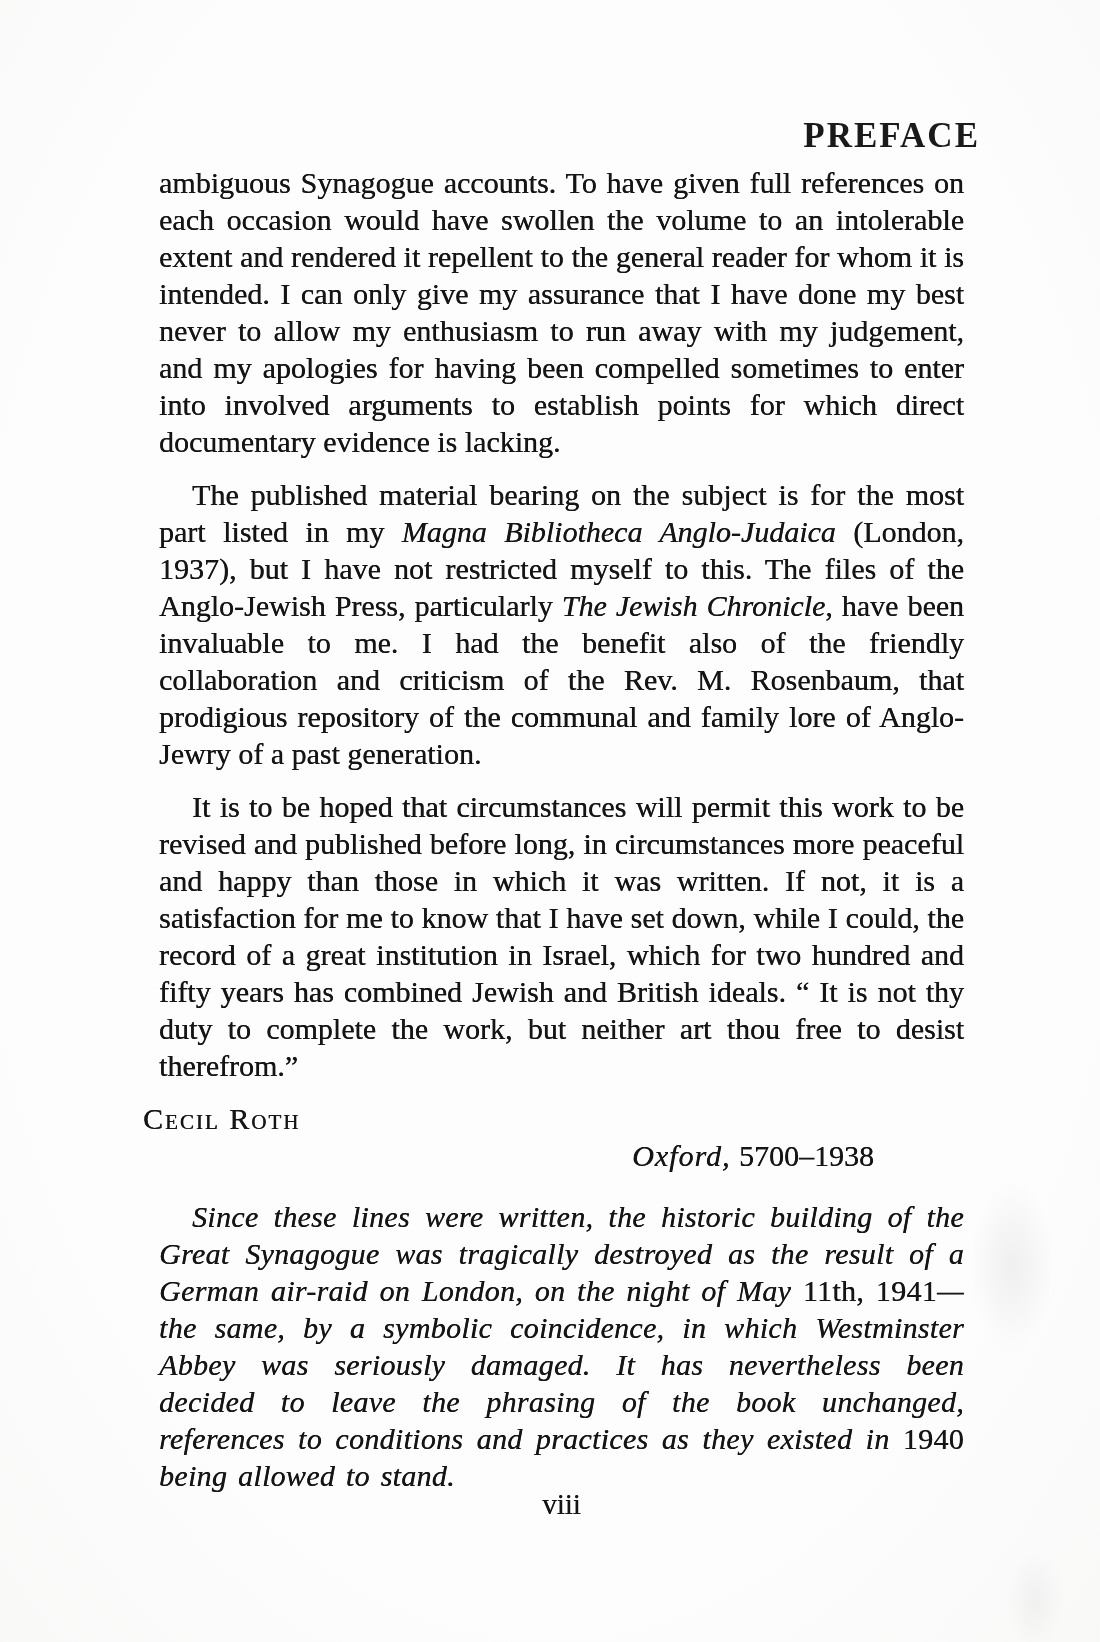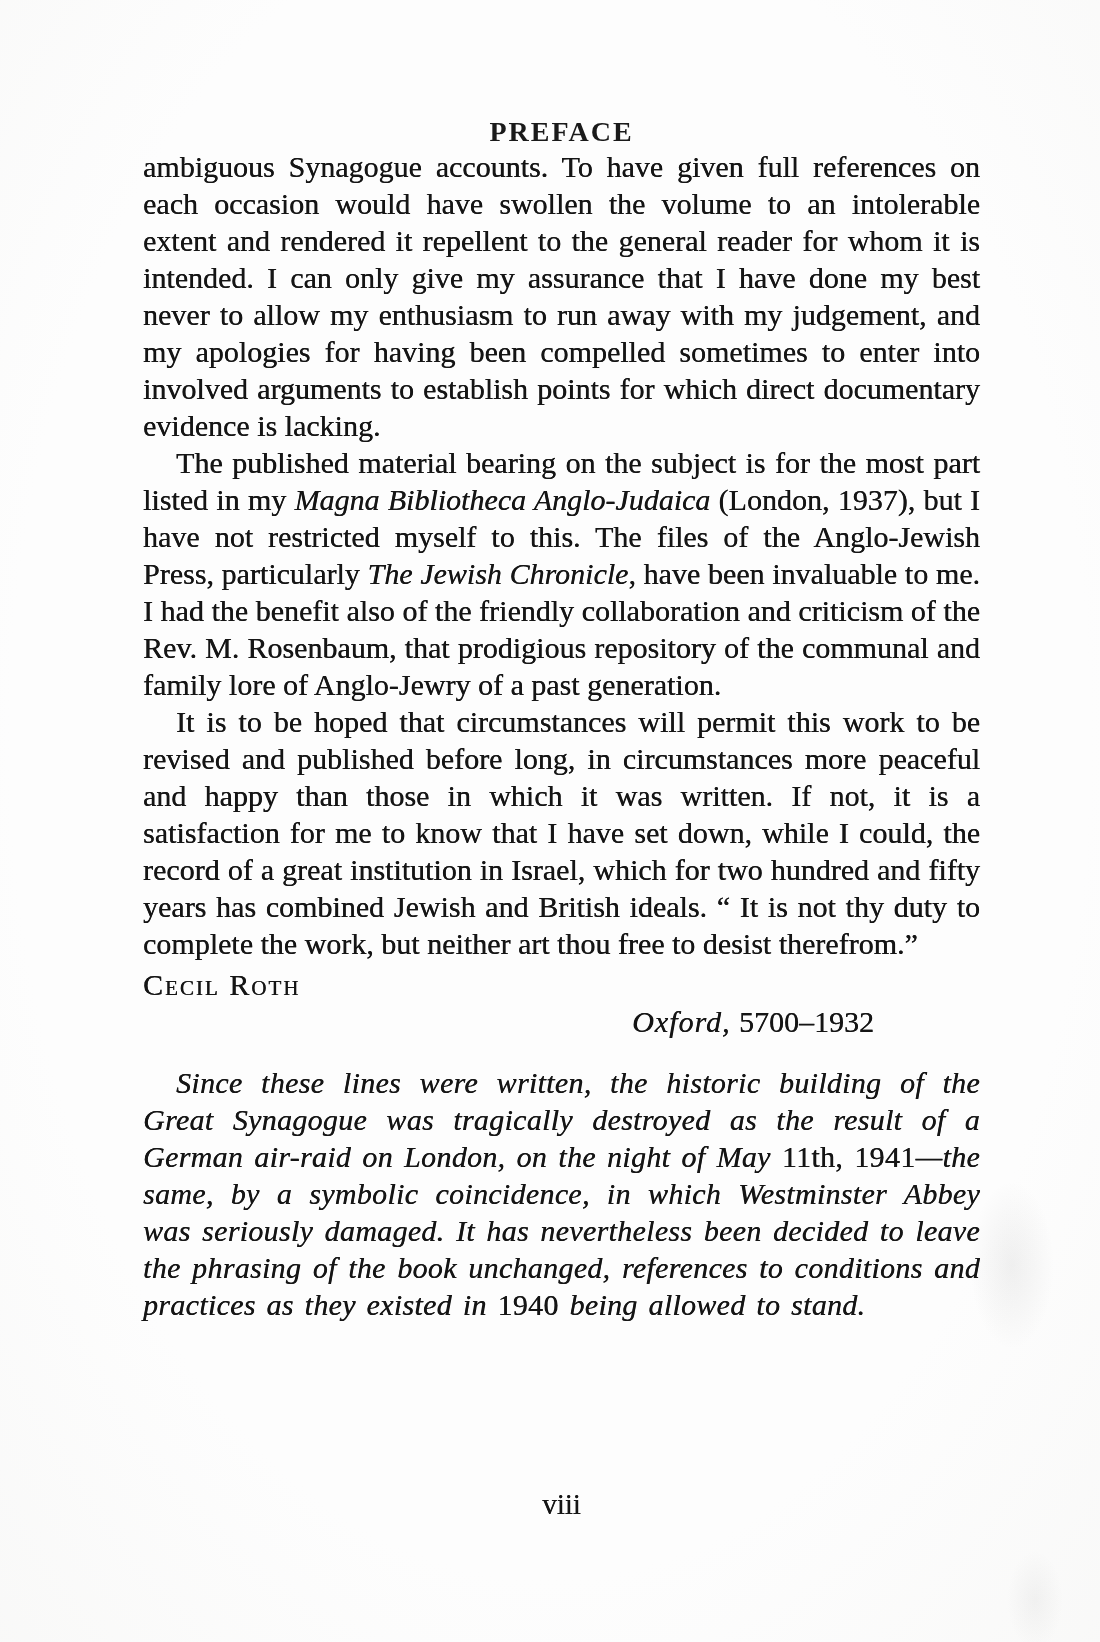--- a/index.html
+++ b/index.html
@@ -18,38 +18,38 @@
     background:
       radial-gradient(ellipse 60px 120px at 1012px 1265px, rgba(120,120,120,0.10), rgba(120,120,120,0) 70%),
       radial-gradient(ellipse 40px 70px at 1035px 1600px, rgba(130,130,130,0.08), rgba(130,130,130,0) 70%),
       radial-gradient(ellipse 900px 1400px at 50% 45%, #fdfdfd 60%, #f7f7f6 100%);
   }
   .running-head {
     position: absolute;
     top: 116px;
     left: 143px;
     width: 837px;
-    text-align: center;
-    font-size: 28px;
+    text-align: right;
+    font-size: 35px;
     font-weight: bold;
     letter-spacing: 2px;
     color: #1a1a1a;
   }
   .text-block {
     position: absolute;
     top: 148px;
     left: 143px;
     width: 837px;
     font-size: 30px;
     line-height: 37px;
     text-align: justify;
     text-shadow: 0.3px 0 0 currentColor;
   }
   .text-block p {
-    margin: 0;
+    margin: 16px;
     padding: 0;
   }
   .indent { text-indent: 33px; }
   .no-indent { text-indent: 0; }
   em { }
   .signature { margin-top: 4px; }
   .sig-name {
     text-align: left;
     padding-right: 153px;
     font-variant: small-caps;
@@ -87,21 +87,21 @@
   <div class="text-block">
 
     <p class="no-indent"><span>ambiguous Synagogue accounts.  To have given full references on each occasion would have swollen the volume to an intolerable extent and rendered it repellent to the general reader for whom it is intended.  I can only give my assurance that I have done my best never to allow my enthusiasm to run away with my judgement, and my apologies for having been compelled sometimes to enter into involved arguments to establish points for which direct documentary evidence is lacking.</span></p>
 
     <p class="indent"><span>The published material bearing on the subject is for the most part listed in my </span><em>Magna Bibliotheca Anglo-Judaica</em><span> (London, 1937), but I have not restricted myself to this.  The files of the Anglo-Jewish Press, particularly </span><em>The Jewish Chronicle</em><span>, have been invaluable to me.  I had the benefit also of the friendly collaboration and criticism of the Rev. M. Rosenbaum, that prodigious repository of the communal and family lore of Anglo-Jewry of a past generation.</span></p>
 
     <p class="indent"><span>It is to be hoped that circumstances will permit this work to be revised and published before long, in circumstances more peaceful and happy than those in which it was written.  If not, it is a satisfaction for me to know that I have set down, while I could, the record of a great institution in Israel, which for two hundred and fifty years has combined Jewish and British ideals.  “ It is not thy duty to complete the work, but neither art thou free to desist therefrom.”</span></p>
 
     <div class="signature">
       <div class="sig-name">Cecil Roth</div>
-      <div class="sig-date"><em>Oxford, </em><span>5700–1932</span></div>
+      <div class="sig-date"><em>Oxford, </em><span>5700–1938</span></div>
     </div>
 
     <p class="indent postscript"><span>Since these lines were written, the historic building of the Great Synagogue was tragically destroyed as the result of a German air-raid on London, on the night of May </span><span class="fig">11th, 1941</span><span>—the same, by a symbolic coincidence, in which Westminster Abbey was seriously damaged.  It has nevertheless been decided to leave the phrasing of the book unchanged, references to conditions and practices as they existed in </span><span class="fig">1940</span><span> being allowed to stand.</span></p>
 
   </div>
 
   <div class="folio">viii</div>
 
 </div>
 

